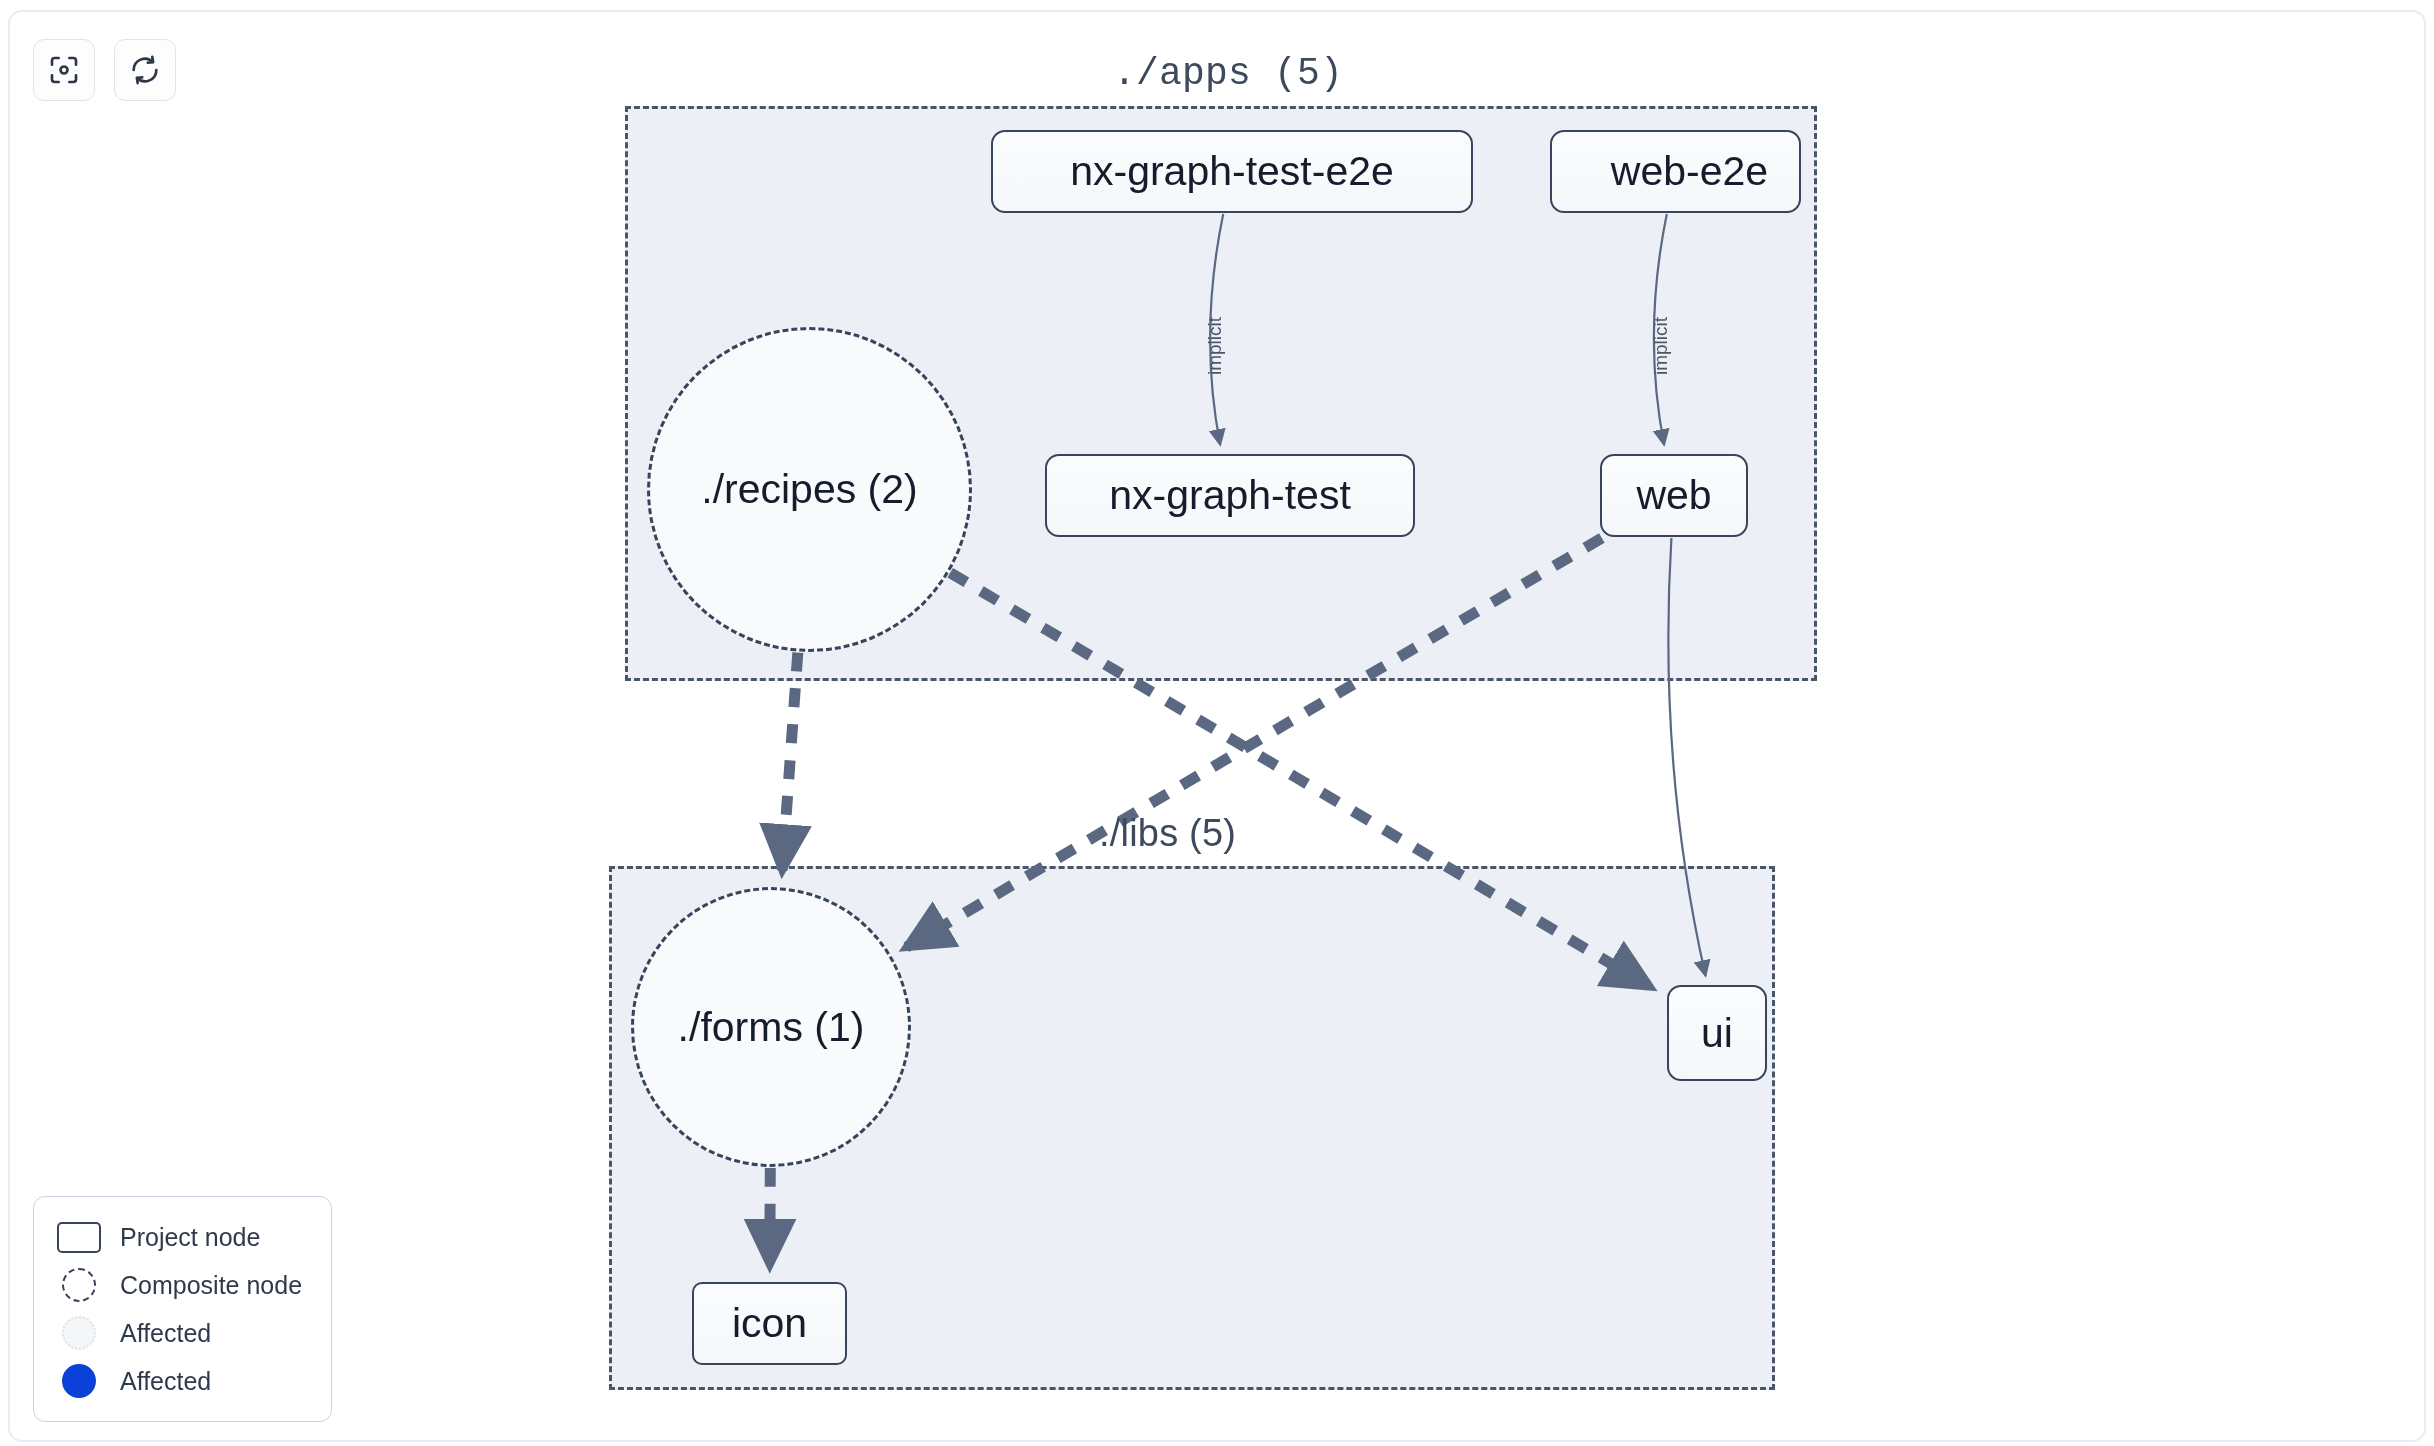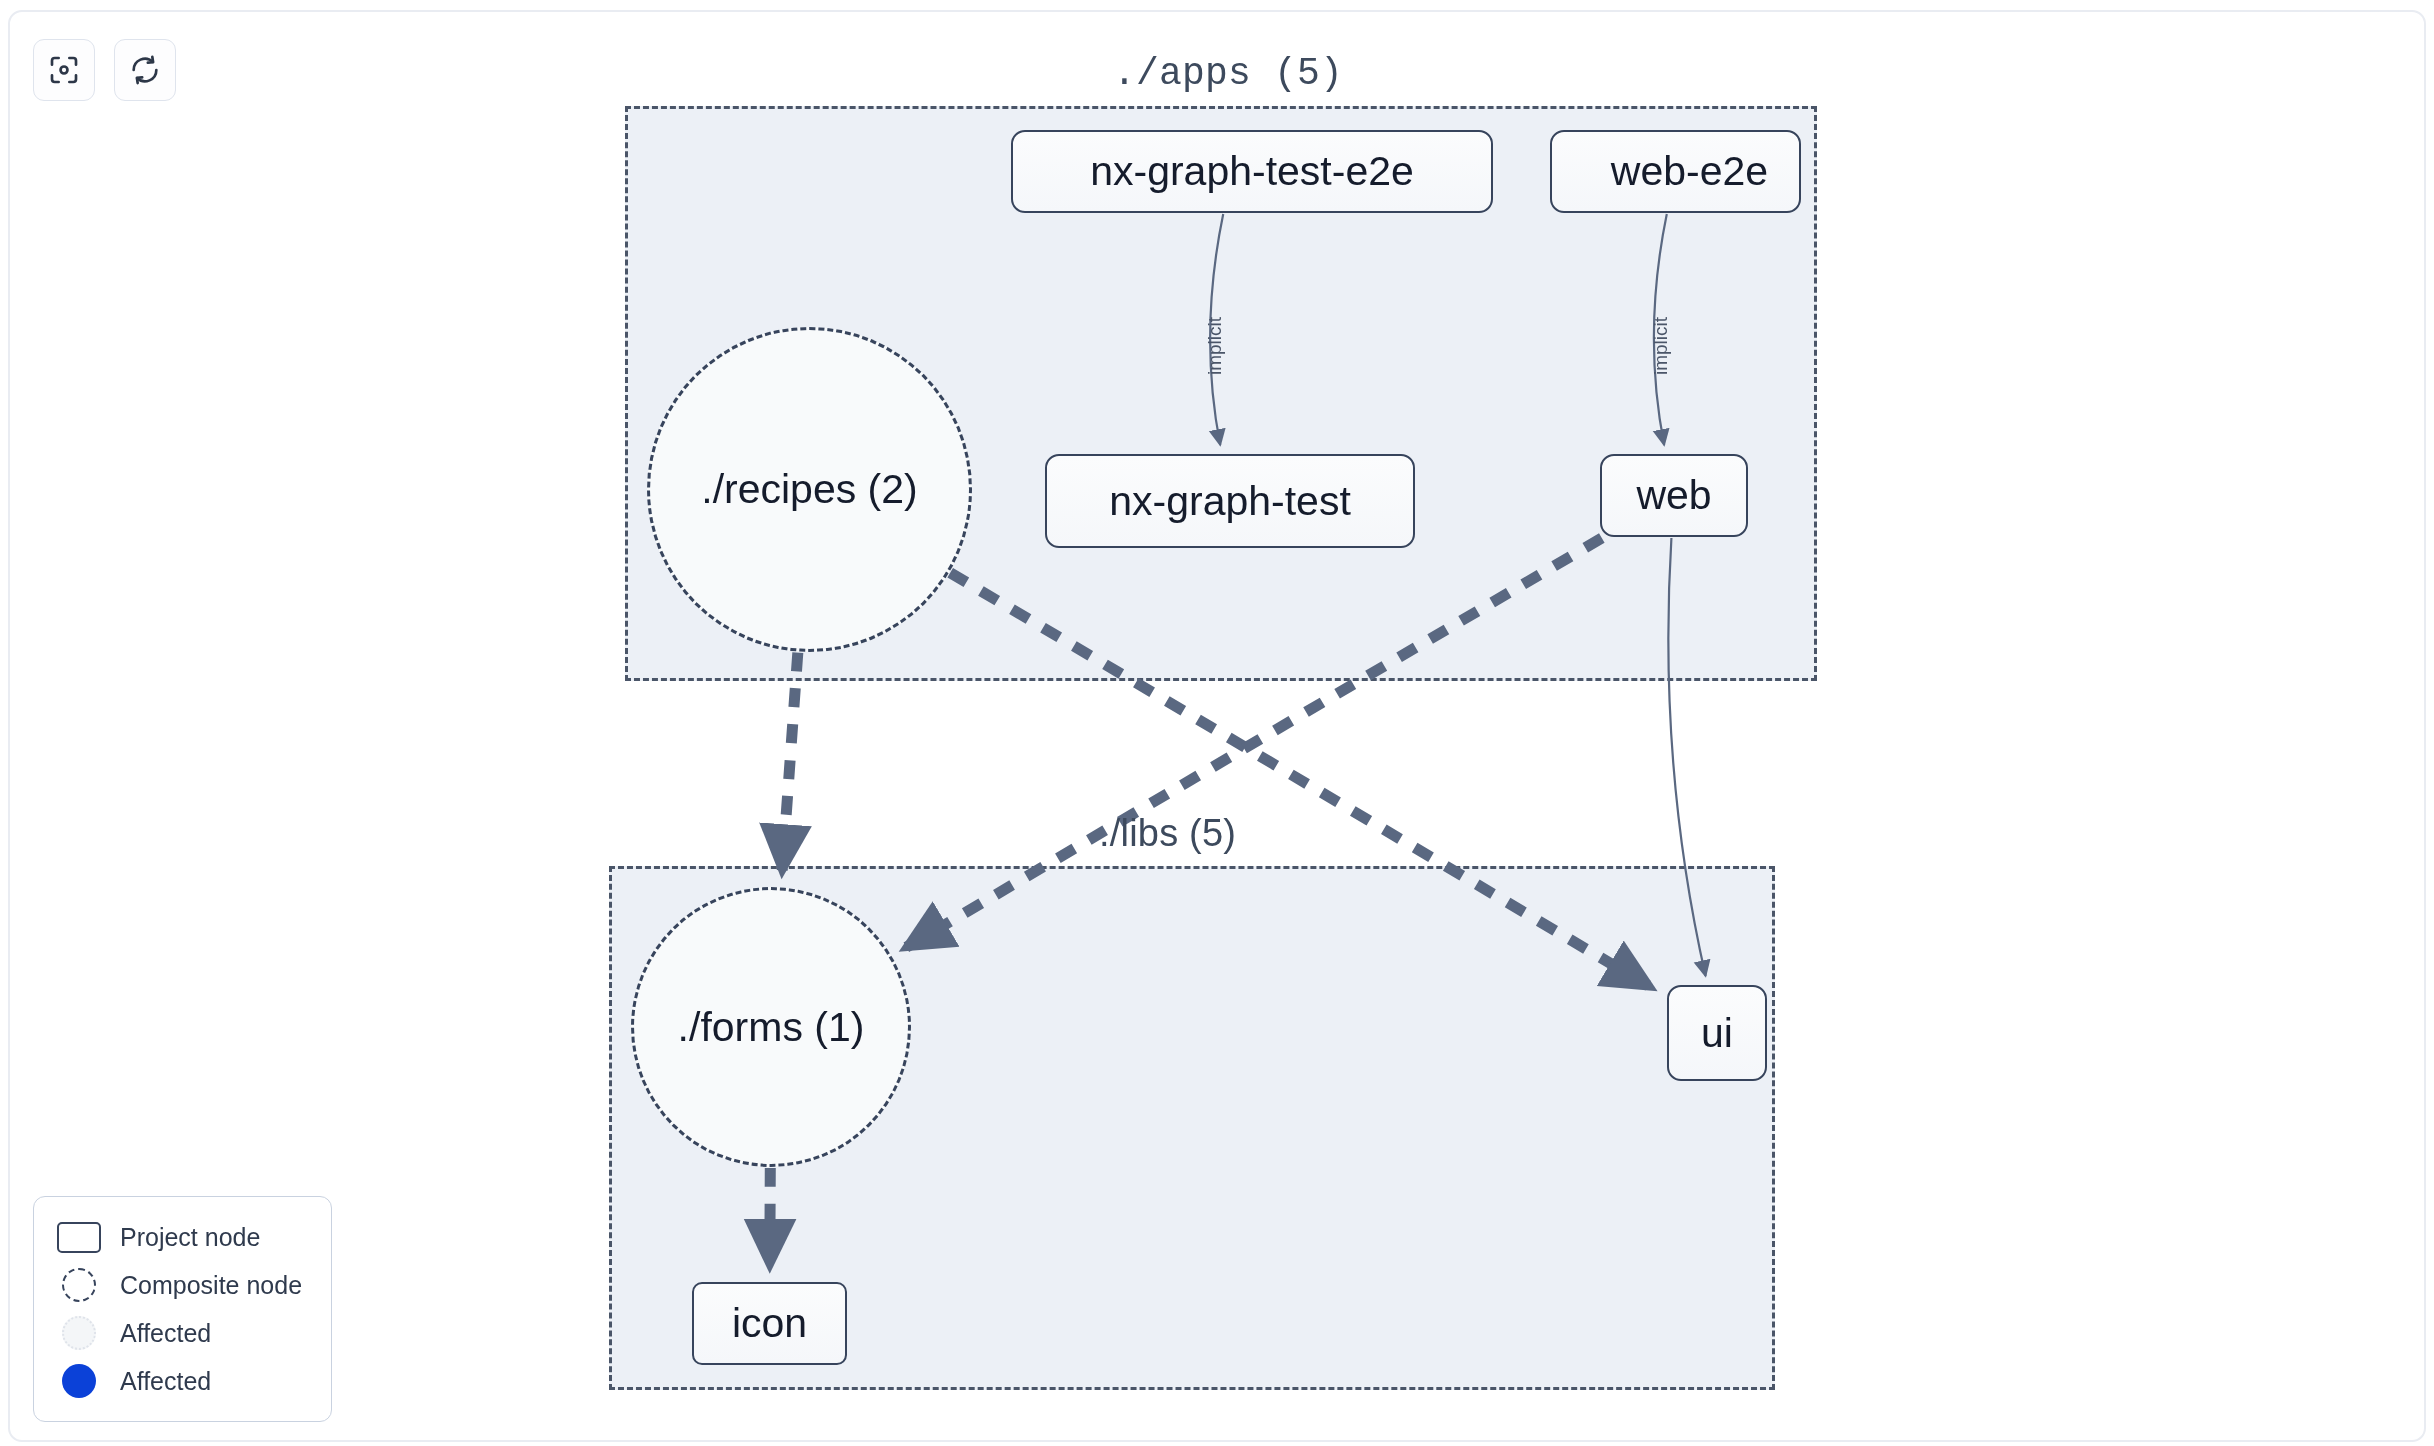--- a/index.html
+++ b/index.html
@@ -225,24 +225,24 @@
           <path d="M 1666.7951807228915 214 Q 1642.35 333.35 1664.1429232192413 445" fill="none" stroke="#5a6881" stroke-width="2.2" marker-end="url(#ah-thin)"></path>
           <path d="M 1671.408541790398 538 Q 1657.6239857865532 764.0671725257594 1705.5742620439762 976" fill="none" stroke="#5a6881" stroke-width="2.2" marker-end="url(#ah-thin)"></path>
           <path d="M 797.8187644951319 652.5821839965354 Q 790.25 758.25 782.2168438792924 870.4012055813085" fill="none" stroke="#5a6881" stroke-width="11" stroke-dasharray="19 17" stroke-linecap="butt" marker-end="url(#ah-thick)"></path>
           <path d="M 950.21052858107 572.76342021822 Q 1263.25 758 1650 986.8537190082644" fill="none" stroke="#5a6881" stroke-width="11" stroke-dasharray="19 17" stroke-linecap="butt" marker-end="url(#ah-thick)"></path>
           <path d="M 1601.793979303857 538 Q 1222.5 761.25 906.3024818589213 947.3618282303248" fill="none" stroke="#5a6881" stroke-width="11" stroke-dasharray="19 17" stroke-linecap="butt" marker-end="url(#ah-thick)"></path>
           <path d="M 770.2866870370392 1167.9981956785862 Q 770.25 1175.25 769.7959527824621 1265" fill="none" stroke="#5a6881" stroke-width="11" stroke-dasharray="19 17" stroke-linecap="butt" marker-end="url(#ah-thick)"></path>
         </g>
     </svg>
 
     <div id="nodes-host">
-        <div class="project-node" style="left: 991px; top: 130px; width: 482px; height: 83px; margin-left: 20px;">nx-graph-test-e2e</div>
+        <div class="project-node" style="left: 991px; top: 130px; width: 482px; height: 83px;">nx-graph-test-e2e</div>
         <div class="project-node" style="left: 1550px; top: 130px; width: 251px; height: 83px; padding-left: 28px;">web-e2e</div>
         <div class="composite-node" style="left: 647px; top: 327px; width: 325px; height: 325px;">./recipes (2)</div>
-        <div class="project-node" style="left: 1045px; top: 454px; width: 370px; height: 94px;">nx-graph-test</div>
+        <div class="project-node" style="left: 1045px; top: 454px; width: 370px; height: 83px;">nx-graph-test</div>
         <div class="project-node" style="left: 1600px; top: 454px; width: 148px; height: 83px;">web</div>
         <div class="composite-node" style="left: 631px; top: 887px; width: 280px; height: 280px;">./forms (1)</div>
         <div class="project-node" style="left: 1667px; top: 985px; width: 100px; height: 96px;">ui</div>
         <div class="project-node" style="left: 692px; top: 1282px; width: 155px; height: 83px; border-radius: 10px;">icon</div>
       </div>
 
     <div id="edge-labels-host">
         <div class="edge-label" style="left: 1186px; top: 335px; transform: rotate(-90deg);">implicit</div>
         <div class="edge-label" style="left: 1632px; top: 335px; transform: rotate(-90deg);">implicit</div>
       </div>

